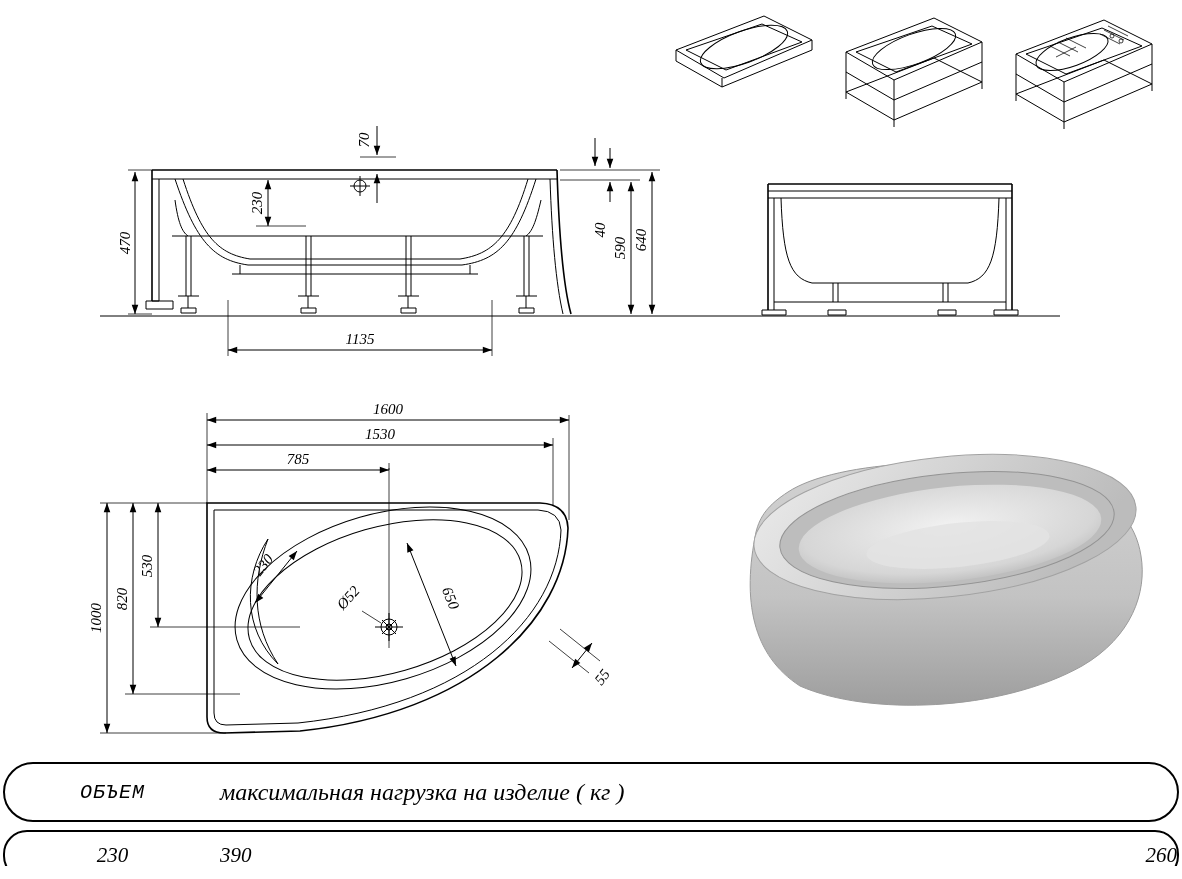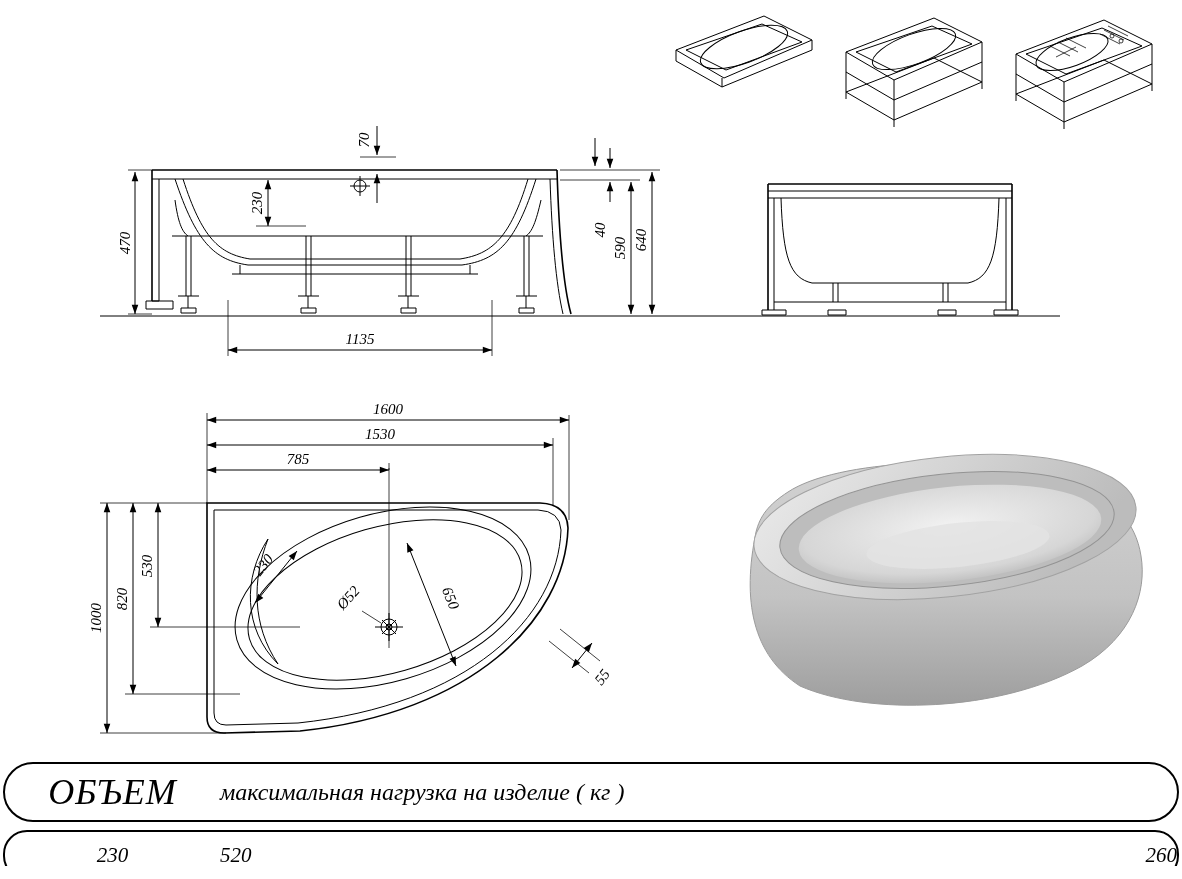--- a/index.html
+++ b/index.html
@@ -15,21 +15,21 @@
   .dim { font-family:"Liberation Serif", serif; font-style:italic; font-size:15px; fill:#000; }
   .spec-row {
     position:absolute; left:3px; right:3px; border:2px solid #000; background:#fff;
     display:grid; grid-template-columns:215px 445px 1fr; align-items:center;
     font-family:"Liberation Serif", serif; font-style:italic; color:#000;
   }
   .spec-head { top:762px; height:56px; border-radius:30px; font-size:24px; }
   .spec-vals { top:830px; height:46px; border-radius:24px; font-size:21px; }
   .cell { white-space:nowrap; }
   .c1 { text-align:center; }
-  .spec-head .c1 { font-size:36px; letter-spacing:1px; }
+  .spec-head .c1 { font-size:20px; letter-spacing:1px;font-family:Liberation Mono, monospace; }
   .c2 { text-align:left; }
   .c3 { text-align:center; }
   .spec-vals .c3 { text-align:right; padding-left:130px; }
 </style>
 </head>
 <body>
 
 <div id="page">
 
 <svg width="1182" height="760" viewBox="0 0 1182 760">
@@ -228,17 +228,17 @@
     <ellipse cx="958" cy="545" rx="92" ry="22" transform="rotate(-6 958 545)" fill="#e3e3e3" opacity="0.85"></ellipse>
   </g>
 </svg>
 
   <div class="spec-row spec-head">
     <div class="cell c1">ОБЪЕМ</div>
     <div class="cell c2">максимальная нагрузка на изделие ( кг )</div>
   </div>
   <div class="spec-row spec-vals">
     <div class="cell c1">230</div>
-    <div class="cell c2">520</div>
+    <div class="cell c2">390</div>
     <div class="cell c3">260</div>
   </div>
 
 </div>
 
 </body></html>

